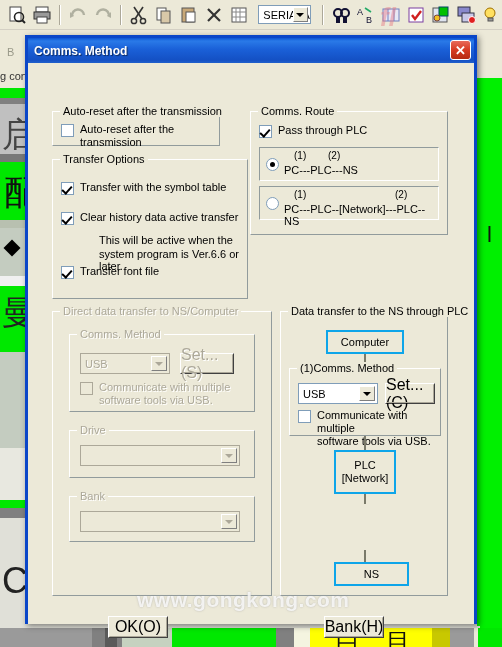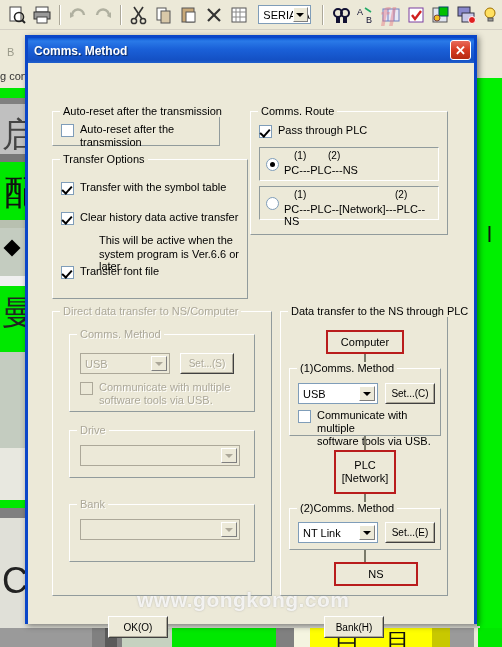--- a/index.html
+++ b/index.html
@@ -116,30 +116,30 @@
     display: flex; align-items: center; justify-content: center;
   }
   .combo.dis { background: #ece9d8; border-color: #aca899; color: #aca899;
                text-shadow: 1px 1px 0 #fff; }
   .combo.dis .dn-tri { border-top-color: #aca899; }
 
   .btn {
     position: absolute; background: #ece9d8; border: 1px solid #fff;
     border-right-color: #404040; border-bottom-color: #404040;
     display: flex; align-items: center; justify-content: center;
-    font-size: 10px; color: #000; cursor: pointer;
+    font-size: 16px; color: #000; cursor: pointer;
   }
   .btn::after {
     content: ""; position: absolute; inset: 0; border: 1px solid transparent;
     border-right-color: #aca899; border-bottom-color: #aca899;
   }
   .btn.dis { color: #aca899; text-shadow: 1px 1px 0 #fff; }
 
   .nodebox {
-    position: absolute; border: 2px solid #b91c1c; background: #ece9d8;
+    position: absolute; border: 2px solid #0ea5e9; background: #ece9d8;
     display: flex; flex-direction: column; align-items: center;
     justify-content: center; font-size: 11px; line-height: 13px;
   }
   .vline { position: absolute; width: 2px; background: #7a7a6a; }
 
   .stext { position: absolute; font-size: 11px; color: #000; }
   .stext.small { font-size: 10px; }
 
   .watermark {
     position: absolute; left: 137px; top: 588px; width: 250px; height: 26px;
@@ -421,21 +421,21 @@
           <span class="gb-in"></span>
           <span class="gb-label">Drive</span>
           <div class="combo dis" style="left:10px;top:14px;width:160px;">
             <span></span>
             <span class="arrow">
               <span class="dn-tri"></span>
             </span>
           </div>
         </div>
 
-        <div class="gb dis" style="left:16px;top:192px;width:186px;height:58px;">
+        <div class="gb dis" style="left:16px;top:184px;width:186px;height:46px;">
           <span class="gb-in"></span>
           <span class="gb-label">Bank</span>
           <div class="combo dis" style="left:10px;top:14px;width:160px;">
             <span></span>
             <span class="arrow">
               <span class="dn-tri"></span>
             </span>
           </div>
         </div>
       </div>
@@ -467,35 +467,24 @@
         </div>
 
         <div class="vline" style="left:83px;top:124px;height:14px;"></div>
 
         <div class="nodebox" style="left:53px;top:138px;width:62px;height:44px;">
           <span>PLC</span>
           <span>[Network]</span>
         </div>
         <div class="vline" style="left:83px;top:182px;height:10px;"></div>
 
-        <div class="gb" style="left:8px;top:196px;width:152px;height:42px;">
-          <span class="gb-in"></span>
-          <span class="gb-label">(2)Comms. Method</span>
-          <div class="combo" style="left:8px;top:13px;width:80px;">
-            <span>NT Link</span>
-            <span class="arrow">
-              <span class="dn-tri"></span>
-            </span>
-          </div>
-          <div class="btn" style="left:95px;top:13px;width:50px;height:21px;">Set...(E)</div>
-        </div>
 
         <div class="vline" style="left:83px;top:238px;height:12px;"></div>
 
-        <div class="nodebox" style="left:53px;top:250px;width:84px;height:24px;">NS</div>
+        <div class="nodebox" style="left:53px;top:250px;width:75px;height:24px;">NS</div>
       </div>
 
       <div class="btn" style="left:80px;top:553px;width:60px;height:22px;">OK(O)</div>
       <div class="btn" style="left:296px;top:553px;width:60px;height:22px;">Bank(H)</div>
     </div>
   </div>
 
   <div class="watermark">www.gongkong.com</div>
 
 </div>

